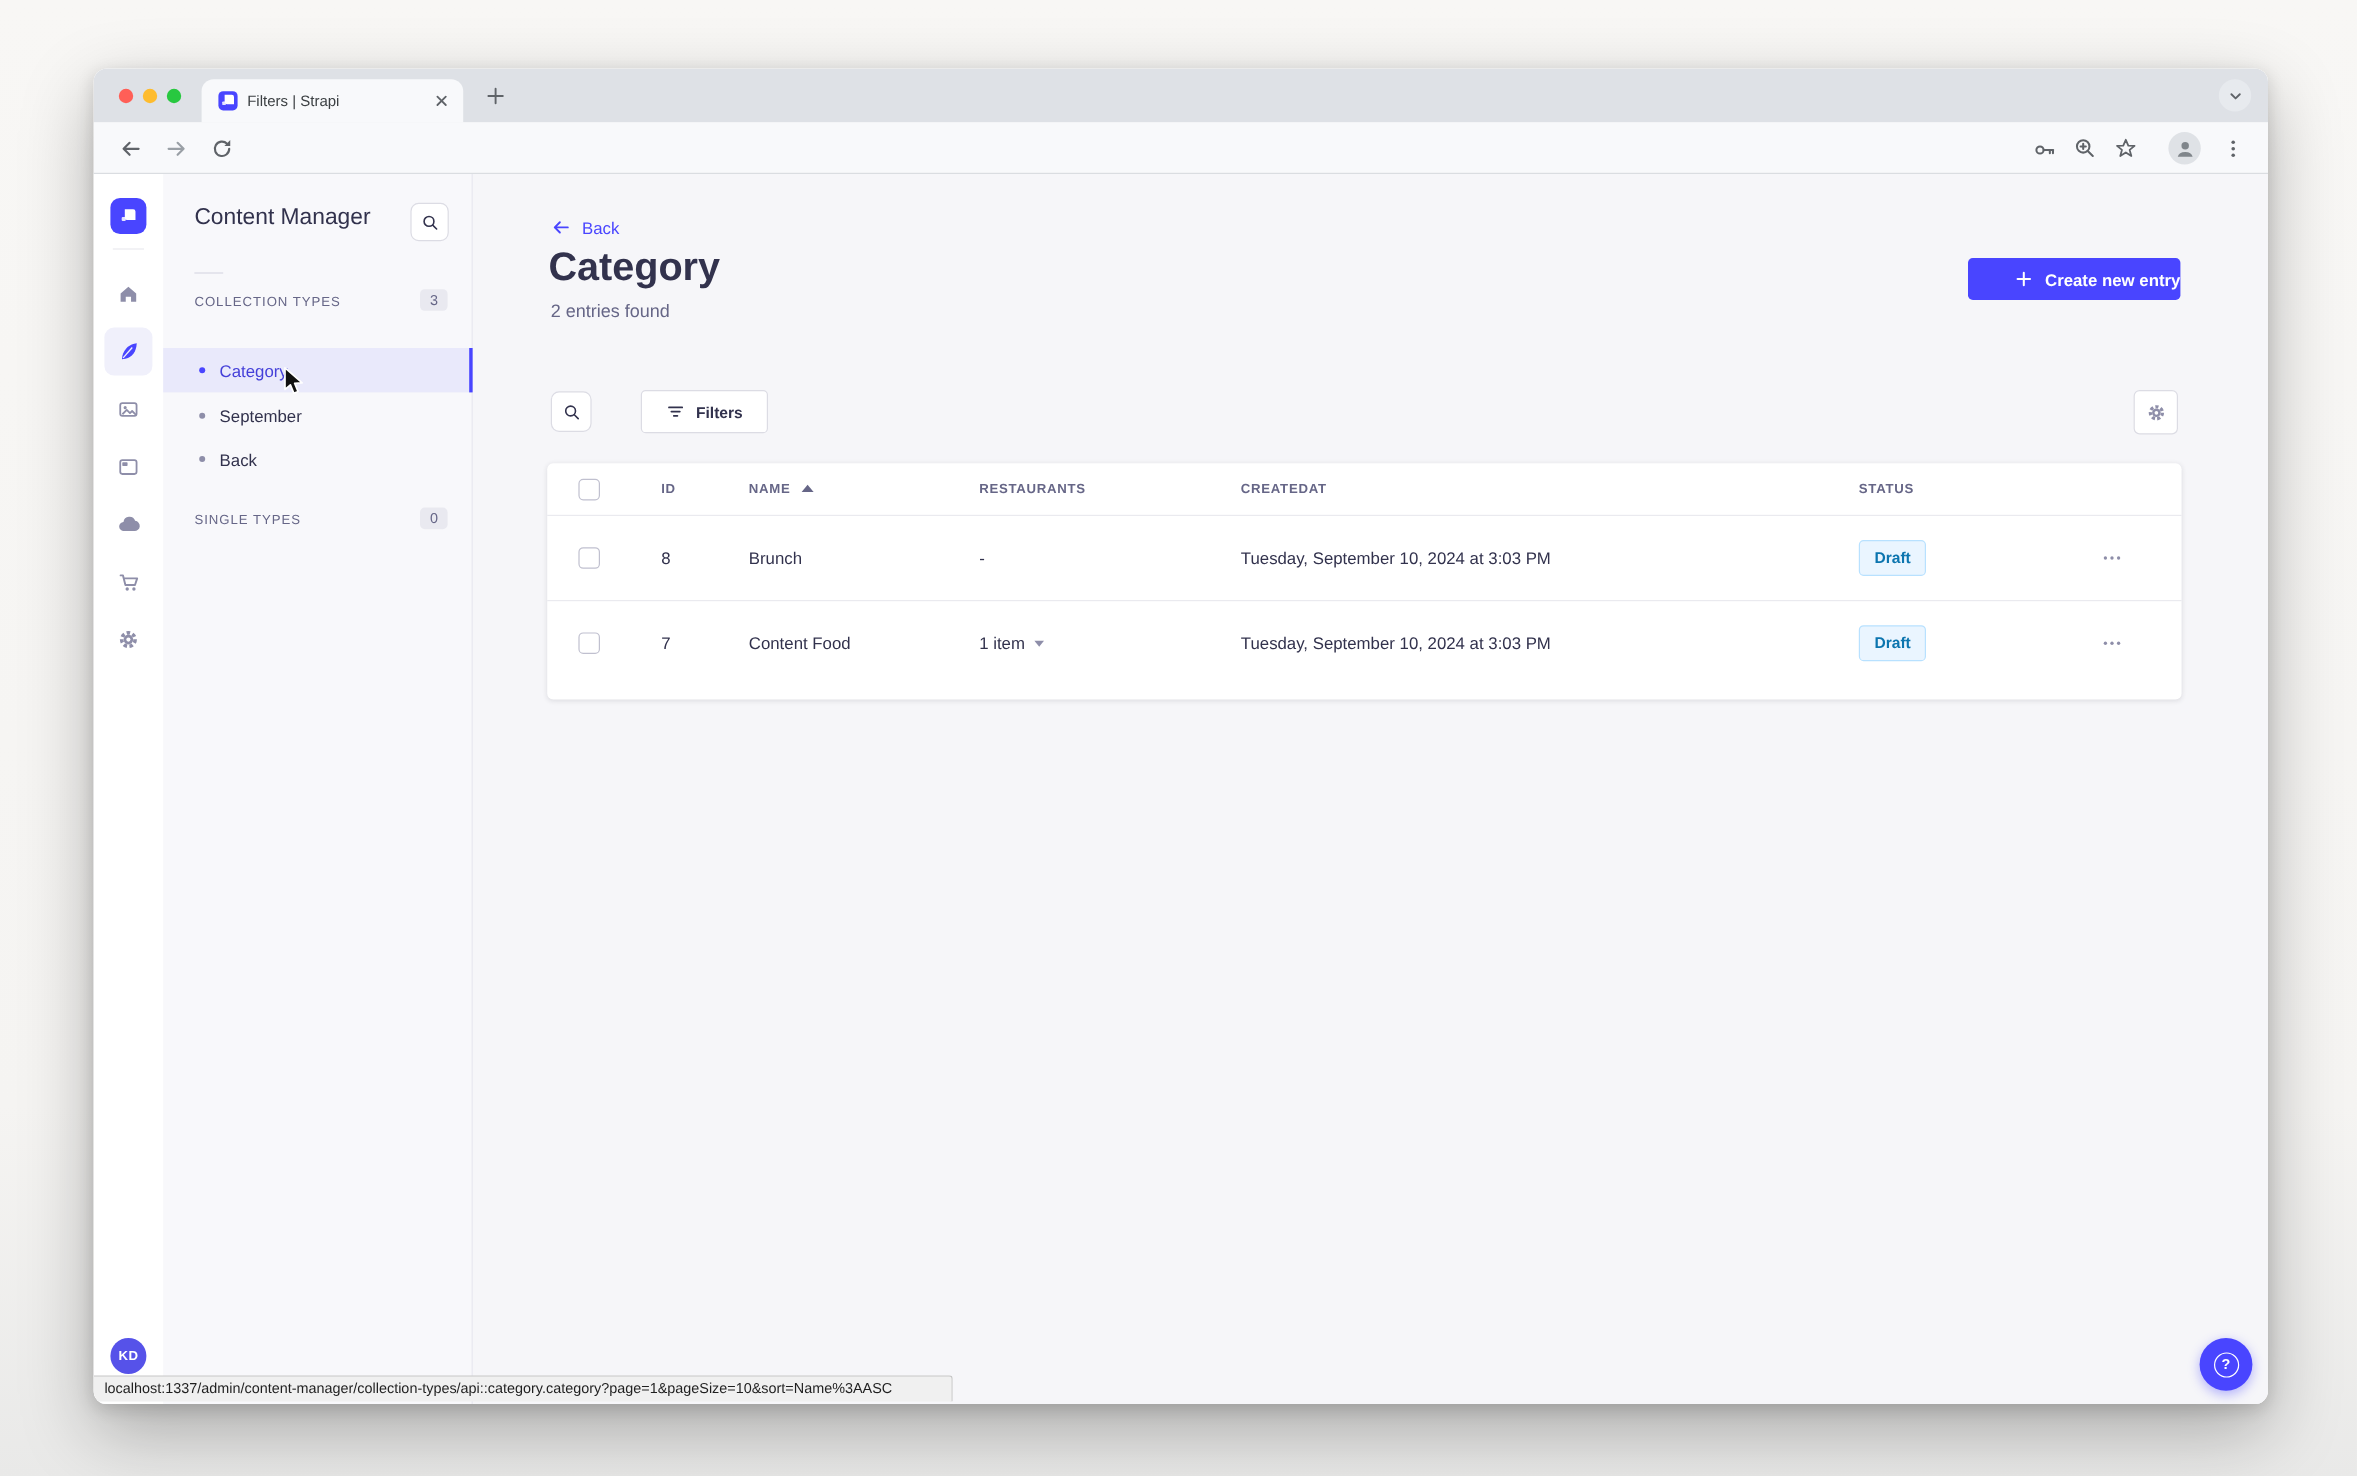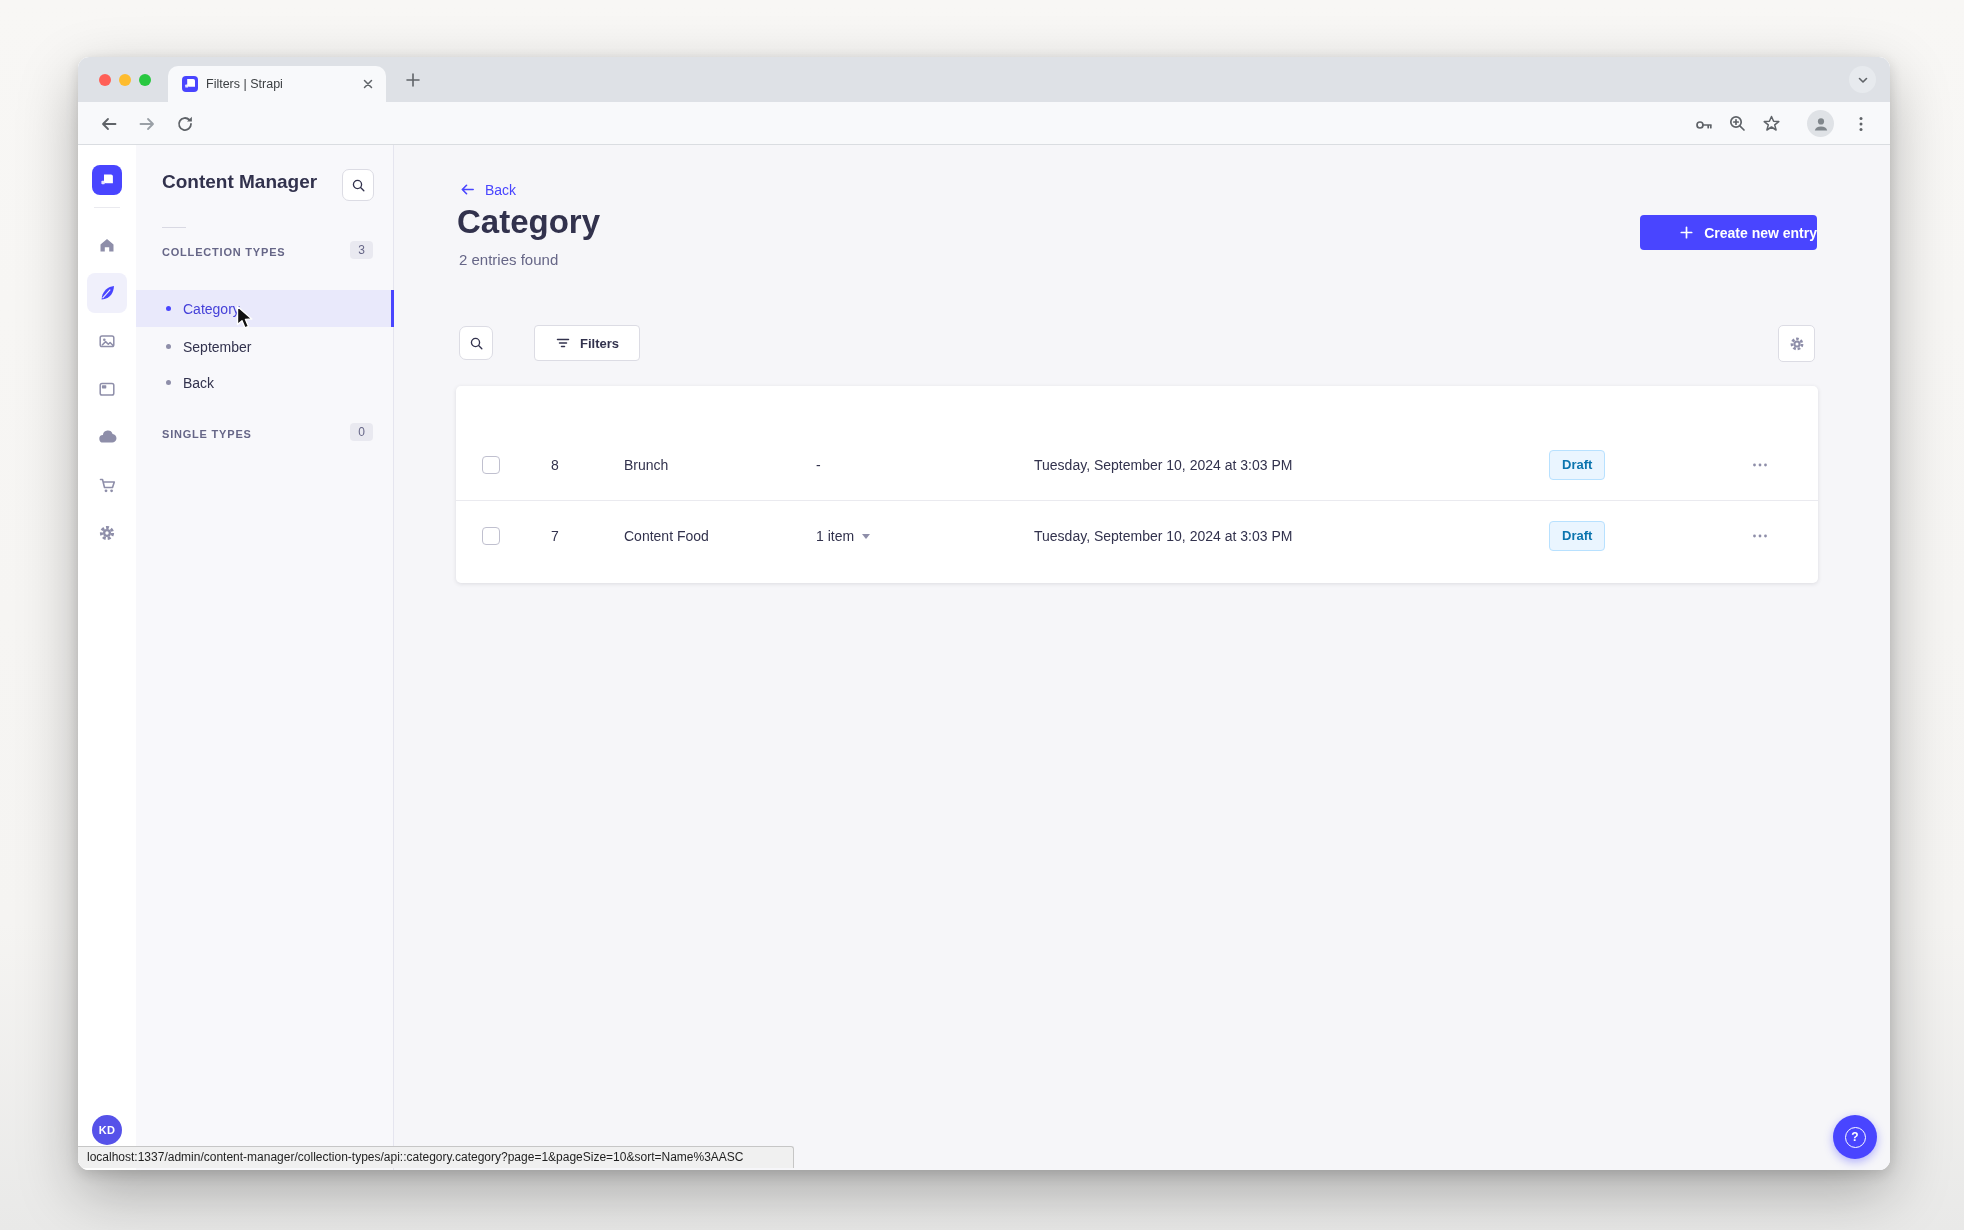--- a/index.html
+++ b/index.html
@@ -30,24 +30,24 @@
   .app{position:absolute;left:0;top:88px;width:100%;height:1025px;background:#f6f6f9;}
   .rail{position:absolute;left:0;top:0;width:60px;height:100%;background:#fff;border-right:1px solid #eaeaef;}
   .logo{position:absolute;left:14px;top:20px;width:30px;height:30px;border-radius:8px;background:#4945ff;display:flex;align-items:center;justify-content:center;}
   .rail-divider{position:absolute;left:16px;top:62px;width:26px;height:1px;background:#eaeaef;}
   .rtile{position:absolute;left:9px;width:40px;height:40px;border-radius:8px;display:flex;align-items:center;justify-content:center;}
   .rtile.active{background:#f0f0fb;}
   .rail-avatar{position:absolute;left:14px;top:970px;width:30px;height:30px;border-radius:50%;background:#5652e9;color:#fff;
     font-size:11px;font-weight:bold;display:flex;align-items:center;justify-content:center;letter-spacing:.3px;}
   
   .subnav{position:absolute;left:58px;top:0;width:258px;height:100%;background:#f8f8fb;border-right:1px solid #e5e5ef;}
-  .subnav-title{position:absolute;left:26px;top:26px;font-size:19px;font-weight:700;color:#32324d;}
+  .subnav-title{position:absolute;left:26px;top:26px;font-size:19px;font-weight:400;color:#32324d;}
   .subnav-search{position:absolute;left:206px;top:24px;width:32px;height:32px;background:#fff;border:1px solid #dcdce4;border-radius:7px;display:flex;align-items:center;justify-content:center;}
   .subnav-divider{position:absolute;left:26px;top:82px;width:24px;height:1px;background:#d9d9e3;}
-  .sec-label{position:absolute;left:26px;font-size:11px;font-weight:bold;letter-spacing:.8px;color:#666687;}
+  .sec-label{position:absolute;left:26px;font-size:11px;font-weight:normal;letter-spacing:.8px;color:#666687;}
   .sec-badge{position:absolute;right:20px;background:#e9e9f0;border-radius:4px;padding:2px 8px;font-size:12px;color:#666687;}
   .snav-item{position:absolute;left:0;width:258px;height:37px;display:flex;align-items:center;font-size:14px;color:#32324d;}
   .snav-item .dot{width:5px;height:5px;border-radius:50%;background:#8e8ea9;margin:0 12px 0 30px;flex:none;}
   .snav-item.active{background:#e9e9fb;color:#4540d9;font-weight:500;}
   .snav-item.active .dot{background:#4945ff;}
   .snav-item.active .abar{position:absolute;right:0;top:0;width:3px;height:100%;background:#4945ff;}
   .cursor{position:absolute;left:100px;top:160px;z-index:60;}
   
   .main{position:absolute;left:316px;top:0;width:1496px;height:100%;background:#f6f6f9;}
   .back{position:absolute;left:65px;top:36px;display:flex;align-items:center;gap:9px;font-size:14px;font-weight:500;color:#4945ff;}
@@ -302,20 +302,28 @@
       </div>
       <div class="sq-btn settings-btn">
         <svg width="18" height="18" viewBox="0 0 20 20">
             <circle cx="10" cy="10" r="5.6" fill="none" stroke="#8e8ea9" stroke-width="3" stroke-dasharray="2.9 2.05"></circle>
             <circle cx="10" cy="10" r="4" fill="#8e8ea9"></circle>
             <circle cx="10" cy="10" r="1.7" fill="#fff"></circle>
           </svg>
       </div>
 
       <div class="card">
+        <div class="thead">
+          <div class="checkbox" style="left:26px;top:13px"></div>
+          <div class="th" style="left:95px">ID</div>
+          <div class="th" style="left:168px"><span>NAME</span><span class="sort-asc"></span></div>
+          <div class="th" style="left:360px">RESTAURANTS</div>
+          <div class="th" style="left:578px">CREATEDAT</div>
+          <div class="th" style="left:1093px">STATUS</div>
+        </div>
 
         <div class="trow" style="top:44px">
           <div class="checkbox" style="left:26px;top:26px"></div>
           <div class="td" style="left:95px">8</div>
           <div class="td" style="left:168px">Brunch</div>
           <div class="td" style="left:360px">-</div>
           <div class="td" style="left:578px">Tuesday, September 10, 2024 at 3:03 PM</div>
           <div class="badge-draft">Draft</div>
           <div class="dots">
             <svg width="18" height="18" viewBox="0 0 18 18">

